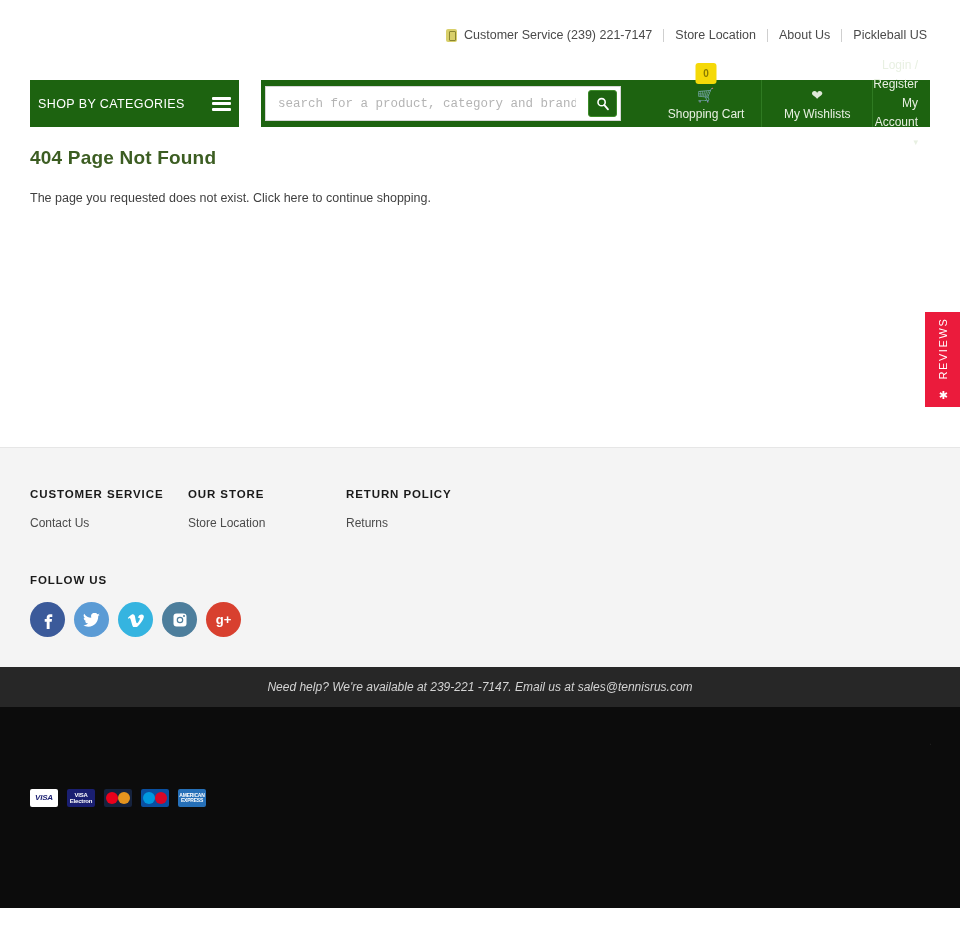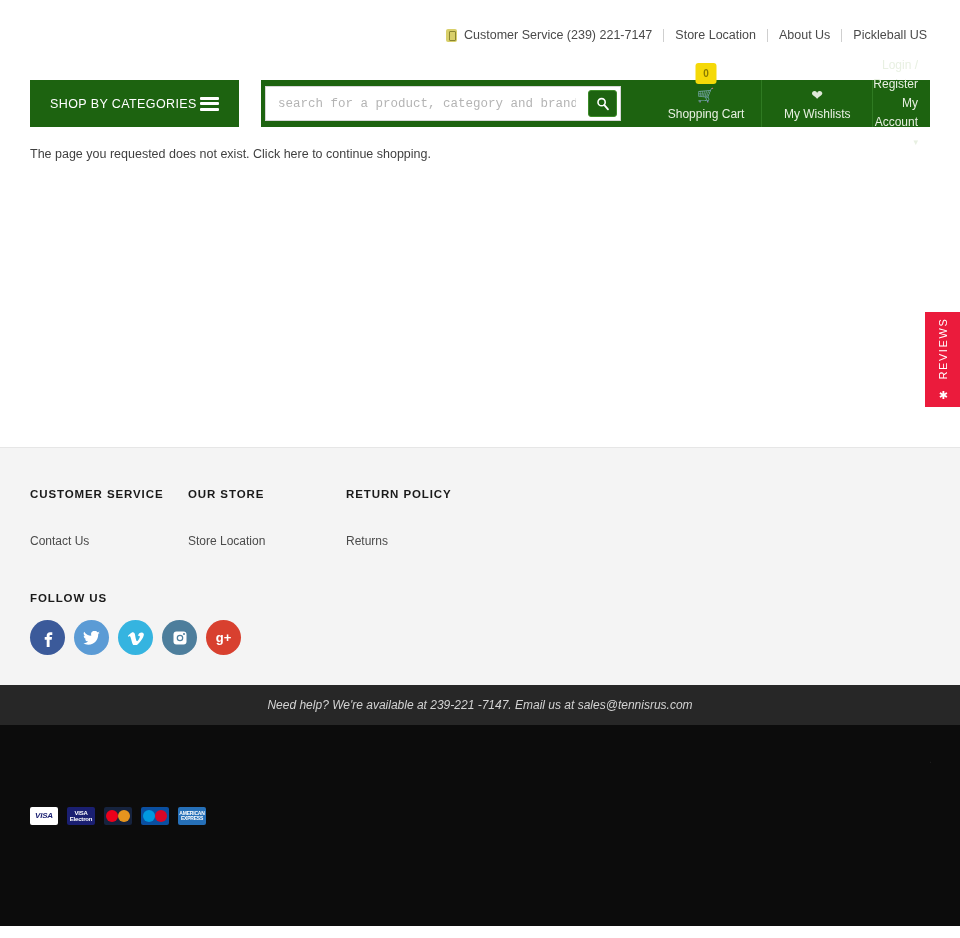--- a/index.html
+++ b/index.html
@@ -91,21 +91,21 @@
     display: flex;
     align-items: stretch;
   }
   .shop-cats {
     width: 209px;
     background: #1d6310;
     color: #ffffff;
     display: flex;
     align-items: center;
     justify-content: space-between;
-    padding: 0 20px;
+    padding: 0 8px;
     font-size: 12.5px;
     letter-spacing: 0.4px;
     cursor: pointer;
   }
   .burger {
     display: inline-block;
     width: 19px;
     height: 14px;
     position: relative;
   }
@@ -268,21 +268,21 @@
   }
   .footer-cols {
     display: flex;
   }
   .fcol { width: 158px; }
   .fcol-title {
     font-size: 11.5px;
     font-weight: bold;
     color: #1a1a1a;
     letter-spacing: 0.9px;
-    margin-bottom: 34px;
+    margin-bottom: 16px;
   }
   .fcol-link {
     font-size: 12px;
     color: #4b4b4b;
     text-decoration: none;
     display: block;
   }
   .follow-title {
     font-size: 11.5px;
     font-weight: bold;
@@ -422,20 +422,21 @@
         <a href="#">
           <span>My Account</span>
           <span class="caret">▾</span>
         </a>
       </div>
     </div>
   </div>
 </div>
 
 <div class="main">
+  <h1 class="page-title">404 Page Not Found</h1>
   <p class="page-text">
     <span>The page you requested does not exist. Click </span><a href="#">here</a><span> to continue shopping.</span>
   </p>
 </div>
 
 <div class="reviews-tab">
   <span class="rt-inner">
     <span class="reviews-star">✱</span>
     <span>REVIEWS</span>
   </span>

